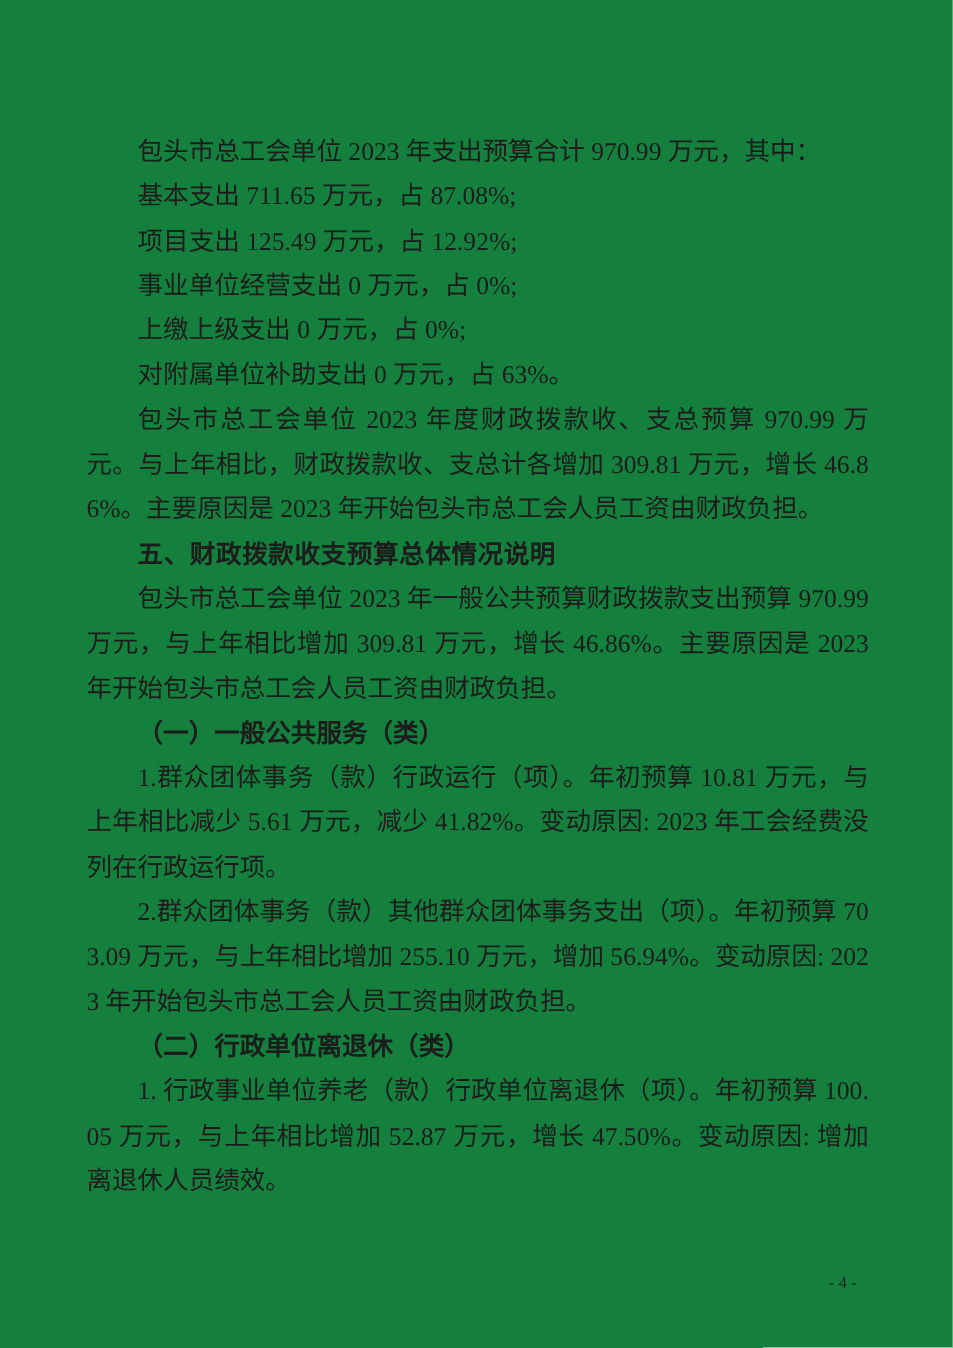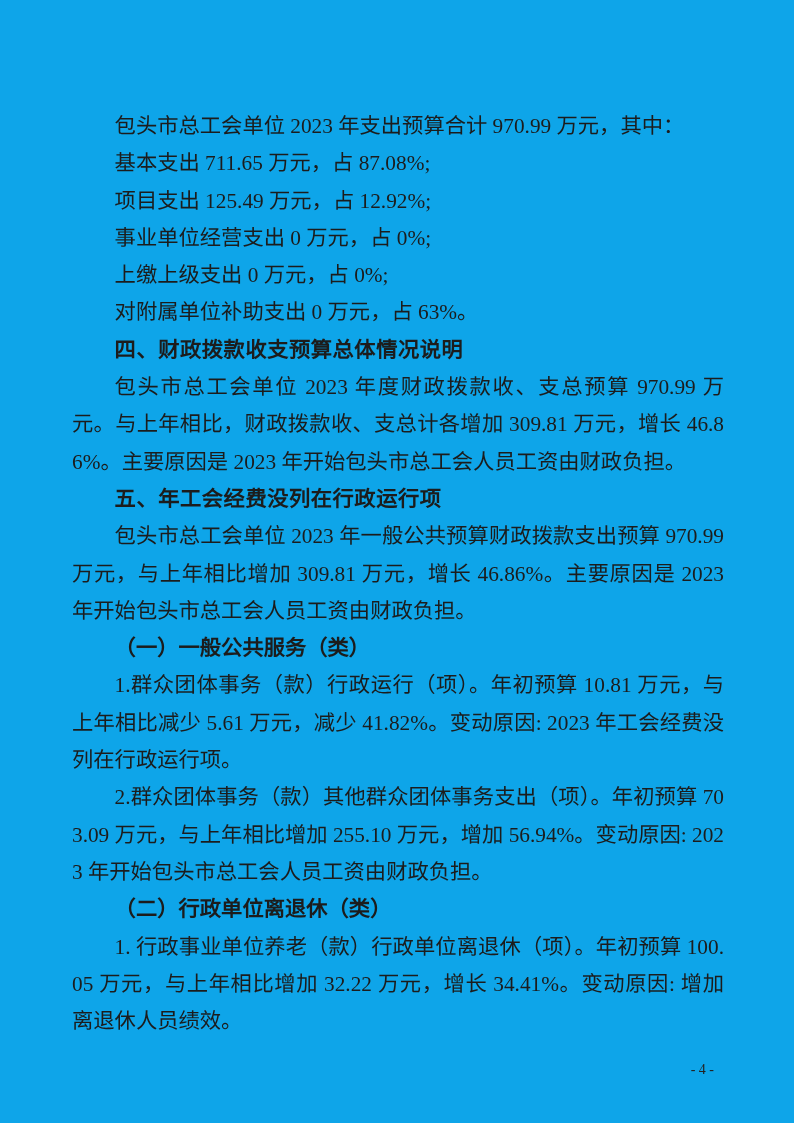--- a/index.html
+++ b/index.html
@@ -6,21 +6,21 @@
   html, body {
     margin: 0;
     padding: 0;
     background: #f2f2f2;
   }
   .page {
     position: relative;
     width: 794px;
     height: 1123px;
     margin: 0 auto;
-    background: #0ea5e9;
+    background: #15803d;
     color: #1c1c1c;
     font-family: "Liberation Serif", "DejaVu Serif", serif;
     overflow: hidden;
     box-sizing: border-box;
   }
   .content {
     position: absolute;
     left: 72px;
     top: 108px;
     width: 652px;
@@ -68,29 +68,28 @@
   <div class="content">
 
     <p class="para">包头市总工会单位 2023 年支出预算合计 970.99 万元，其中：</p>
 
     <p class="para">基本支出 711.65 万元，占 87.08%;</p>
     <p class="para">项目支出 125.49 万元，占 12.92%;</p>
     <p class="para">事业单位经营支出 0 万元，占 0%;</p>
     <p class="para">上缴上级支出 0 万元，占 0%;</p>
     <p class="para">对附属单位补助支出 0 万元，占 63%。</p>
 
-    <h3 class="h-hei">四、财政拨款收支预算总体情况说明</h3>
     <p class="para">包头市总工会单位 2023 年度财政拨款收、支总预算 970.99 万元。与上年相比，财政拨款收、支总计各增加 309.81 万元，增长 46.86%。主要原因是 2023 年开始包头市总工会人员工资由财政负担。</p>
 
-    <h3 class="h-hei">五、年工会经费没列在行政运行项</h3>
+    <h3 class="h-hei">五、财政拨款收支预算总体情况说明</h3>
     <p class="para">包头市总工会单位 2023 年一般公共预算财政拨款支出预算 970.99 万元，与上年相比增加 309.81 万元，增长 46.86%。主要原因是 2023 年开始包头市总工会人员工资由财政负担。</p>
 
     <h4 class="h-kai">（一）一般公共服务（类）</h4>
     <p class="para">1.群众团体事务（款）行政运行（项）。年初预算 10.81 万元，与上年相比减少 5.61 万元，减少 41.82%。变动原因: 2023 年工会经费没列在行政运行项。</p>
     <p class="para">2.群众团体事务（款）其他群众团体事务支出（项）。年初预算 703.09 万元，与上年相比增加 255.10 万元，增加 56.94%。变动原因: 2023 年开始包头市总工会人员工资由财政负担。</p>
 
     <h4 class="h-kai">（二）行政单位离退休（类）</h4>
-    <p class="para">1. 行政事业单位养老（款）行政单位离退休（项）。年初预算 100.05 万元，与上年相比增加 32.22 万元，增长 34.41%。变动原因: 增加离退休人员绩效。</p>
+    <p class="para">1. 行政事业单位养老（款）行政单位离退休（项）。年初预算 100.05 万元，与上年相比增加 52.87 万元，增长 47.50%。变动原因: 增加离退休人员绩效。</p>
 
   </div>
 
   <div class="page-footer">- 4 -</div>
 </div>
 
 </body></html>

